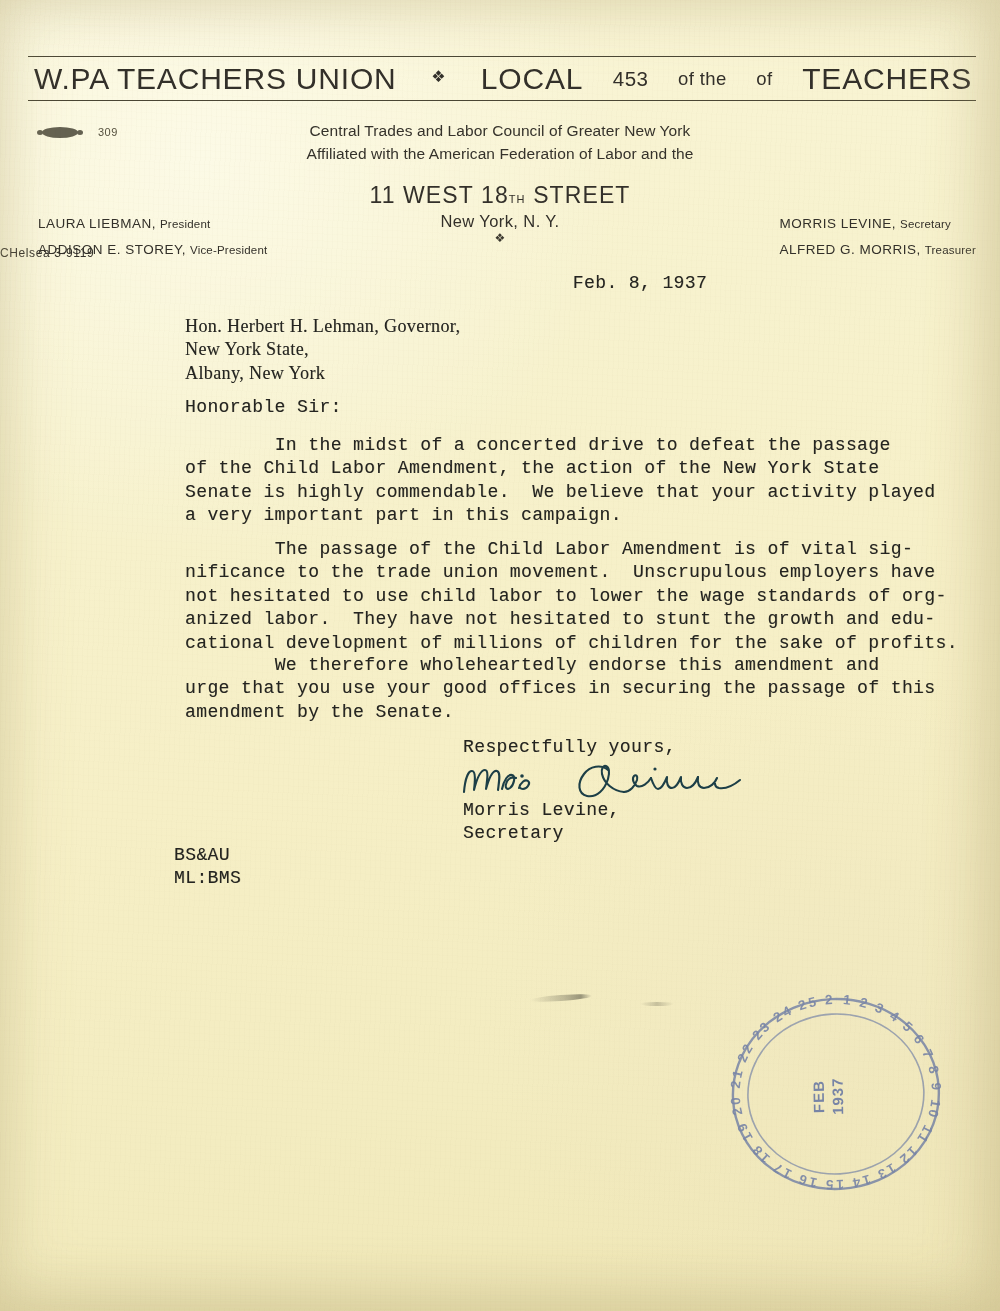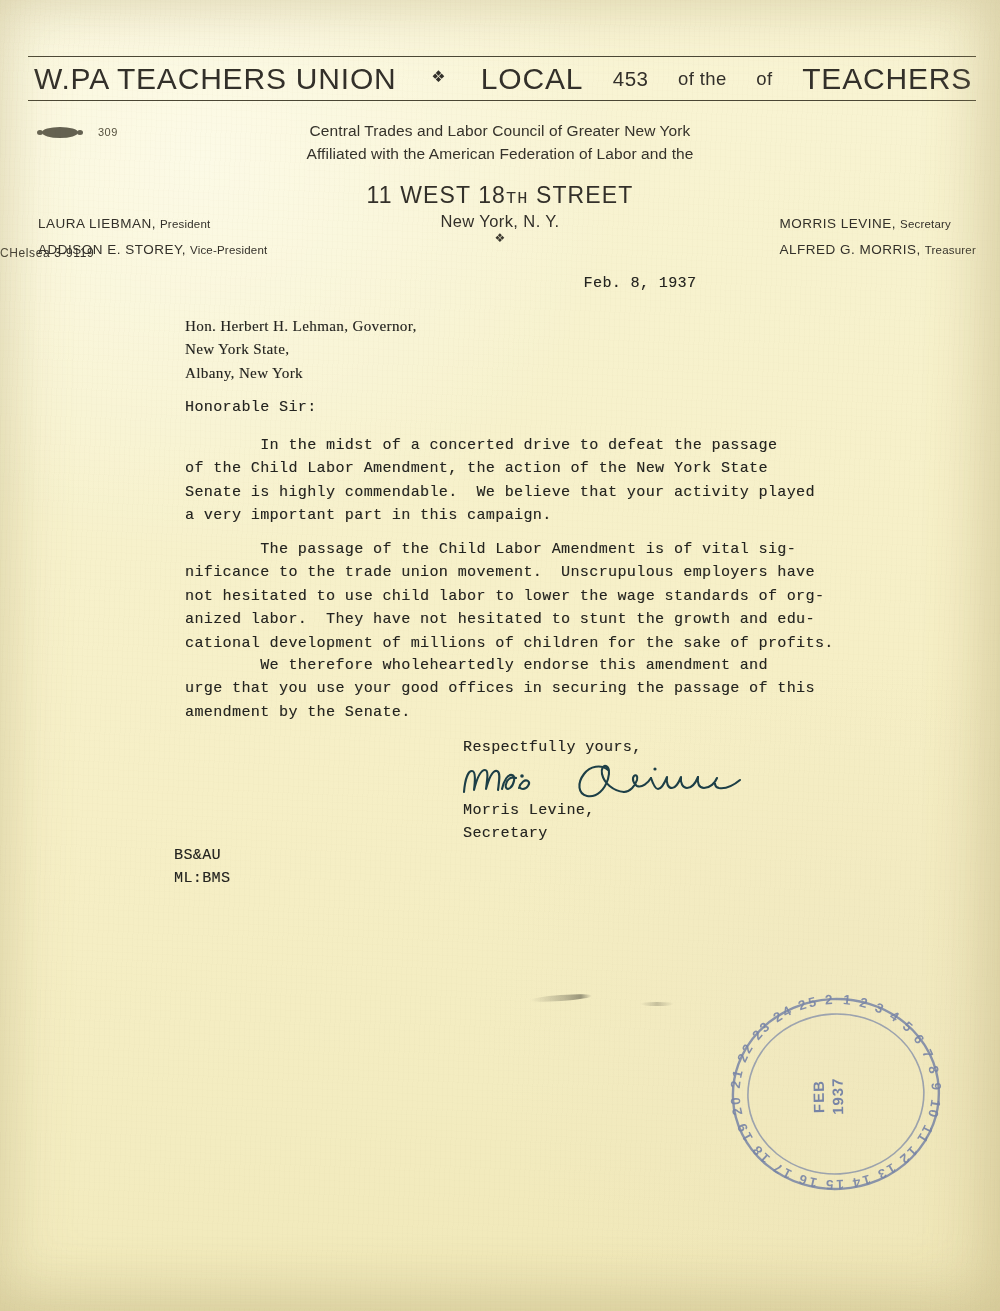--- a/index.html
+++ b/index.html
@@ -127,21 +127,21 @@
   .street {
     position: absolute;
     top: 182px;
     left: 0;
     width: 1000px;
     text-align: center;
     font-size: 23px;
     letter-spacing: 1.1px;
     color: #33302a;
   }
-  .street .sm { font-size: 17px; font-family: Liberation Mono, monospace; }
+  .street .sm { font-size: 11px; }
   .city {
     position: absolute;
     top: 212px;
     left: 0;
     width: 1000px;
     text-align: center;
     font-size: 16.5px;
     letter-spacing: 0.4px;
     color: #33302a;
   }
@@ -177,21 +177,21 @@
   .officers-left  { left: 38px;  text-align: left; }
   .officers-right { right: 24px; text-align: left; }
   .off-name { letter-spacing: 0.5px; }
   .off-role { font-size: 11.5px; }
 
   
   .typed {
     position: absolute;
     font-family: "Liberation Mono", "DejaVu Sans Mono", monospace;
     color: #242420;
-    font-size: 15px;
+    font-size: 18px;
     line-height: 23.4px;
     letter-spacing: 0.4px;
     white-space: pre-wrap;
     text-shadow: 0.4px 0.3px 0 rgba(60,58,48,0.35);
   }
 
   .date-line {
     top: 272px;
     left: 0;
     width: 1000px;

